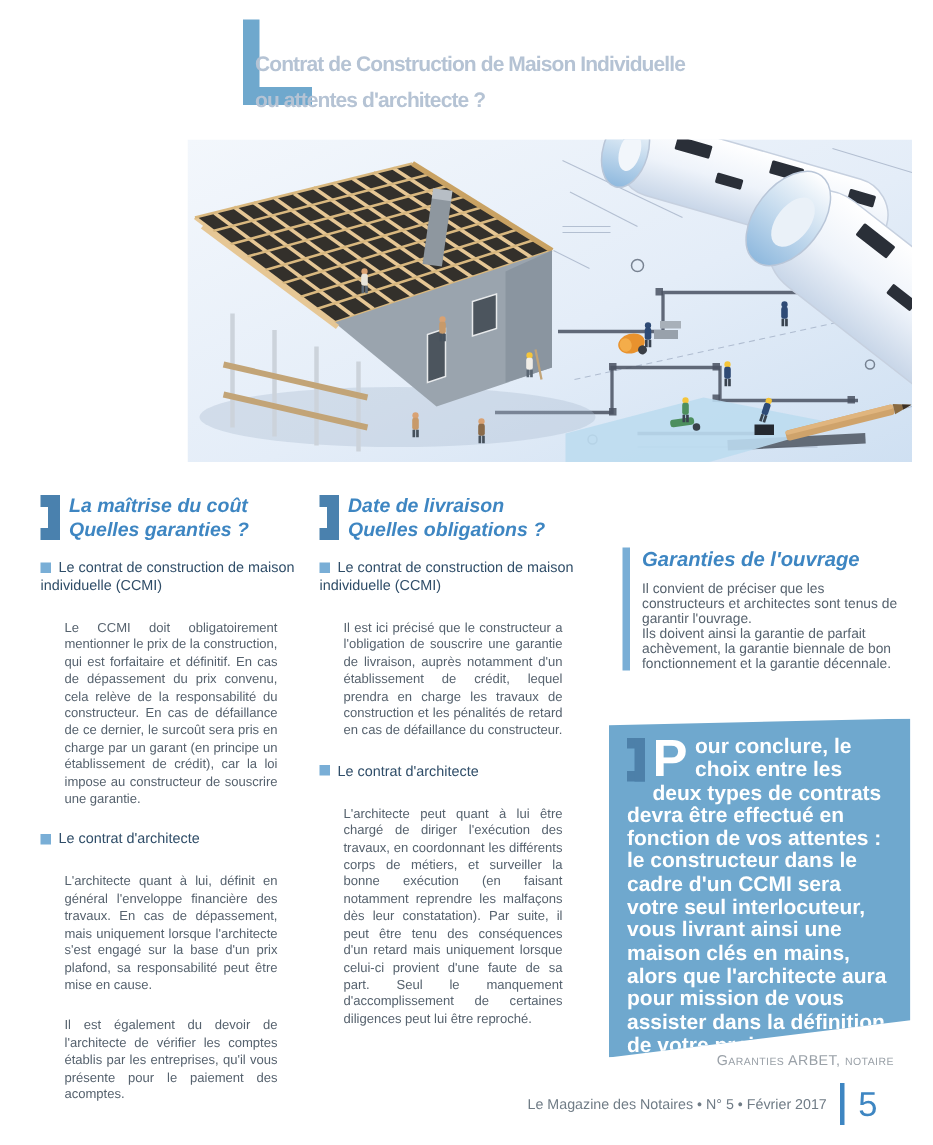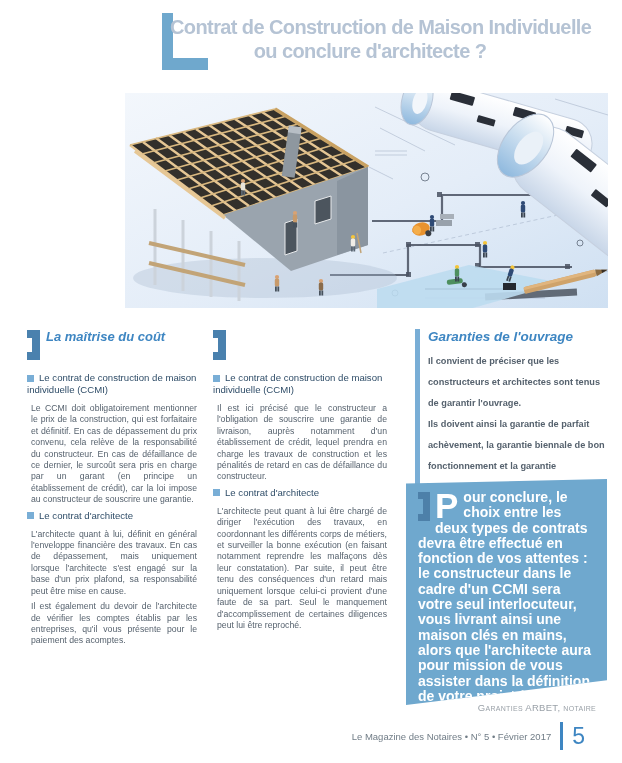--- a/index.html
+++ b/index.html
@@ -9,33 +9,33 @@
     font-family:"Liberation Sans", sans-serif;
   }
   
   .title-bracket{
     position:absolute;left:162px;top:13px;
     width:35px;height:45px;
     border-left:11px solid var(--corner-bracket-blue,#6fa8cd);
     border-bottom:12px solid var(--corner-bracket-blue,#6fa8cd);
   }
   .title-wrap{
-    position:absolute;left:170px;top:15px;width:400px;
-    text-align:center;color:var(--title-blue-gray,#b5c3d4);
-    font-weight:bold;font-size:20px;line-height:24px;letter-spacing:-0.6px;
+    position:absolute;left:170px;top:30px;width:400px;
+    text-align:left;color:var(--title-blue-gray,#b5c3d4);
+    font-weight:bold;font-size:14px;line-height:24px;letter-spacing:-0.6px;
     font-stretch:condensed;
   }
   .title-wrap span{display:block;white-space:nowrap;}
   
   .hero{position:absolute;left:125px;top:93px;width:483px;height:215px;}
   
   .col{position:absolute;top:329px;}
   .col1{left:27px;width:174px;}
   .col2{left:213px;width:178px;}
-  .col3{left:415px;width:190px;}
+  .col3{left:415px;width:190px;margin-top:36px;}
   .col-heading{display:flex;gap:6px;margin:0 0 12px 0;}
   .hbracket{
     flex:0 0 auto;width:13px;height:30px;box-sizing:border-box;margin-top:1px;
     border-top:8px solid var(--bracket-blue,#4a81ae);
     border-right:8px solid var(--bracket-blue,#4a81ae);
     border-bottom:8px solid var(--bracket-blue,#4a81ae);
   }
   .col-heading h2{
     margin:0;color:var(--accent-blue,#3e86c2);
     font-style:italic;font-size:13px;line-height:16px;font-weight:bold;
@@ -43,35 +43,35 @@
   .col-heading h2 span{display:block;}
   .subhead{
     color:var(--subhead-navy,#2f4d68);font-weight:normal;
     font-size:9.6px;line-height:12px;margin:1px 0 7px 0;
   }
   .sq{
     display:inline-block;width:7px;height:7px;margin-right:5px;
     background:var(--bullet-blue,#79aed6);vertical-align:-0.5px;
   }
   .body-p{
-    margin:4px;color:var(--body-text,#56626e);
+    margin:16px;color:var(--body-text,#56626e);
     font-size:8.7px;line-height:11.4px;text-align:justify;
   }
   
   .col3-block{
     border-left:5px solid var(--bullet-blue,#79aed6);
     padding-left:8px;
   }
   .col3-block h2{
     margin:0 0 6px 0;color:var(--accent-blue,#3e86c2);
     font-style:italic;font-size:13.5px;line-height:16px;font-weight:bold;
   }
   .col3-p{
     margin:0;color:var(--body-text,#56626e);
-    font-size:9.2px;line-height:21px;font-weight:bold;
+    font-size:9.2px;line-height:10px;
   }
   
   .conclusion{
     position:absolute;left:406px;top:479px;width:201px;height:226px;
     background:var(--box-blue,#6fa8ce);
     clip-path:polygon(0 2%,100% 0,100% 89%,0 100%);
     box-sizing:border-box;padding:11px 12px 0 12px;
   }
   .box-bracket{
     float:left;width:12px;height:29px;box-sizing:border-box;
@@ -100,21 +100,21 @@
   .footer-text{color:#707c86;font-size:9.5px;}
   .footer-bar{width:3px;height:28px;background:var(--accent-blue,#3e86c2);}
   .page-number{color:var(--accent-blue,#3e86c2);font-size:23px;line-height:28px;}
 </style>
 </head>
 <body>
 
 <div class="title-bracket"></div>
 <div class="title-wrap">
   <span>Contrat de Construction de Maison Individuelle</span>
-  <span>ou conclure d'architecte ?</span>
+  <span>ou attentes d'architecte ?</span>
 </div>
 
 <svg class="hero" viewBox="0 0 483 215" aria-hidden="true">
   <defs>
     <linearGradient id="bg" x1="0" y1="0" x2="1" y2="1">
       <stop offset="0" stop-color="#f3f7fc"></stop>
         <stop offset="0.55" stop-color="#e4edf8"></stop>
         <stop offset="1" stop-color="#cfe0f2"></stop>
     </linearGradient>
     <linearGradient id="rollEnd" x1="0" y1="0" x2="0" y2="1">
@@ -333,32 +333,37 @@
     <polygon points="472,184 484,187.5 472,191" fill="#8a6b42"></polygon>
     <polygon points="478,185.8 484,187.5 478,189.2" fill="#3a3026"></polygon>
   </g>
 </svg>
 
 <div class="col col1">
   <div class="col-heading">
     <div class="hbracket"></div>
     <h2>
       <span>La maîtrise du coût</span>
+      <span>Quelles garanties ?</span>
     </h2>
   </div>
   <div class="subhead"><span class="sq"></span><span>Le contrat de construction de maison individuelle (CCMI)</span></div>
   <p class="body-p">Le CCMI doit obligatoirement mentionner le prix de la construction, qui est forfaitaire et définitif. En cas de dépassement du prix convenu, cela relève de la responsabilité du constructeur. En cas de défaillance de ce dernier, le surcoût sera pris en charge par un garant (en principe un établissement de crédit), car la loi impose au constructeur de souscrire une garantie.</p>
   <div class="subhead"><span class="sq"></span><span>Le contrat d'architecte</span></div>
   <p class="body-p">L'architecte quant à lui, définit en général l'enveloppe financière des travaux. En cas de dépassement, mais uniquement lorsque l'architecte s'est engagé sur la base d'un prix plafond, sa responsabilité peut être mise en cause.</p>
   <p class="body-p">Il est également du devoir de l'architecte de vérifier les comptes établis par les entreprises, qu'il vous présente pour le paiement des acomptes.</p>
 </div>
 
 <div class="col col2">
   <div class="col-heading">
     <div class="hbracket"></div>
+    <h2>
+      <span>Date de livraison</span>
+      <span>Quelles obligations ?</span>
+    </h2>
   </div>
   <div class="subhead"><span class="sq"></span><span>Le contrat de construction de maison individuelle (CCMI)</span></div>
   <p class="body-p">Il est ici précisé que le constructeur a l'obligation de souscrire une garantie de livraison, auprès notamment d'un établissement de crédit, lequel prendra en charge les travaux de construction et les pénalités de retard en cas de défaillance du constructeur.</p>
   <div class="subhead"><span class="sq"></span><span>Le contrat d'architecte</span></div>
   <p class="body-p">L'architecte peut quant à lui être chargé de diriger l'exécution des travaux, en coordonnant les différents corps de métiers, et surveiller la bonne exécution (en faisant notamment reprendre les malfaçons dès leur constatation). Par suite, il peut être tenu des conséquences d'un retard mais uniquement lorsque celui-ci provient d'une faute de sa part. Seul le manquement d'accomplissement de certaines diligences peut lui être reproché.</p>
 </div>
 
 <div class="col col3">
   <div class="col3-block">
     <h2>Garanties de l'ouvrage</h2>

